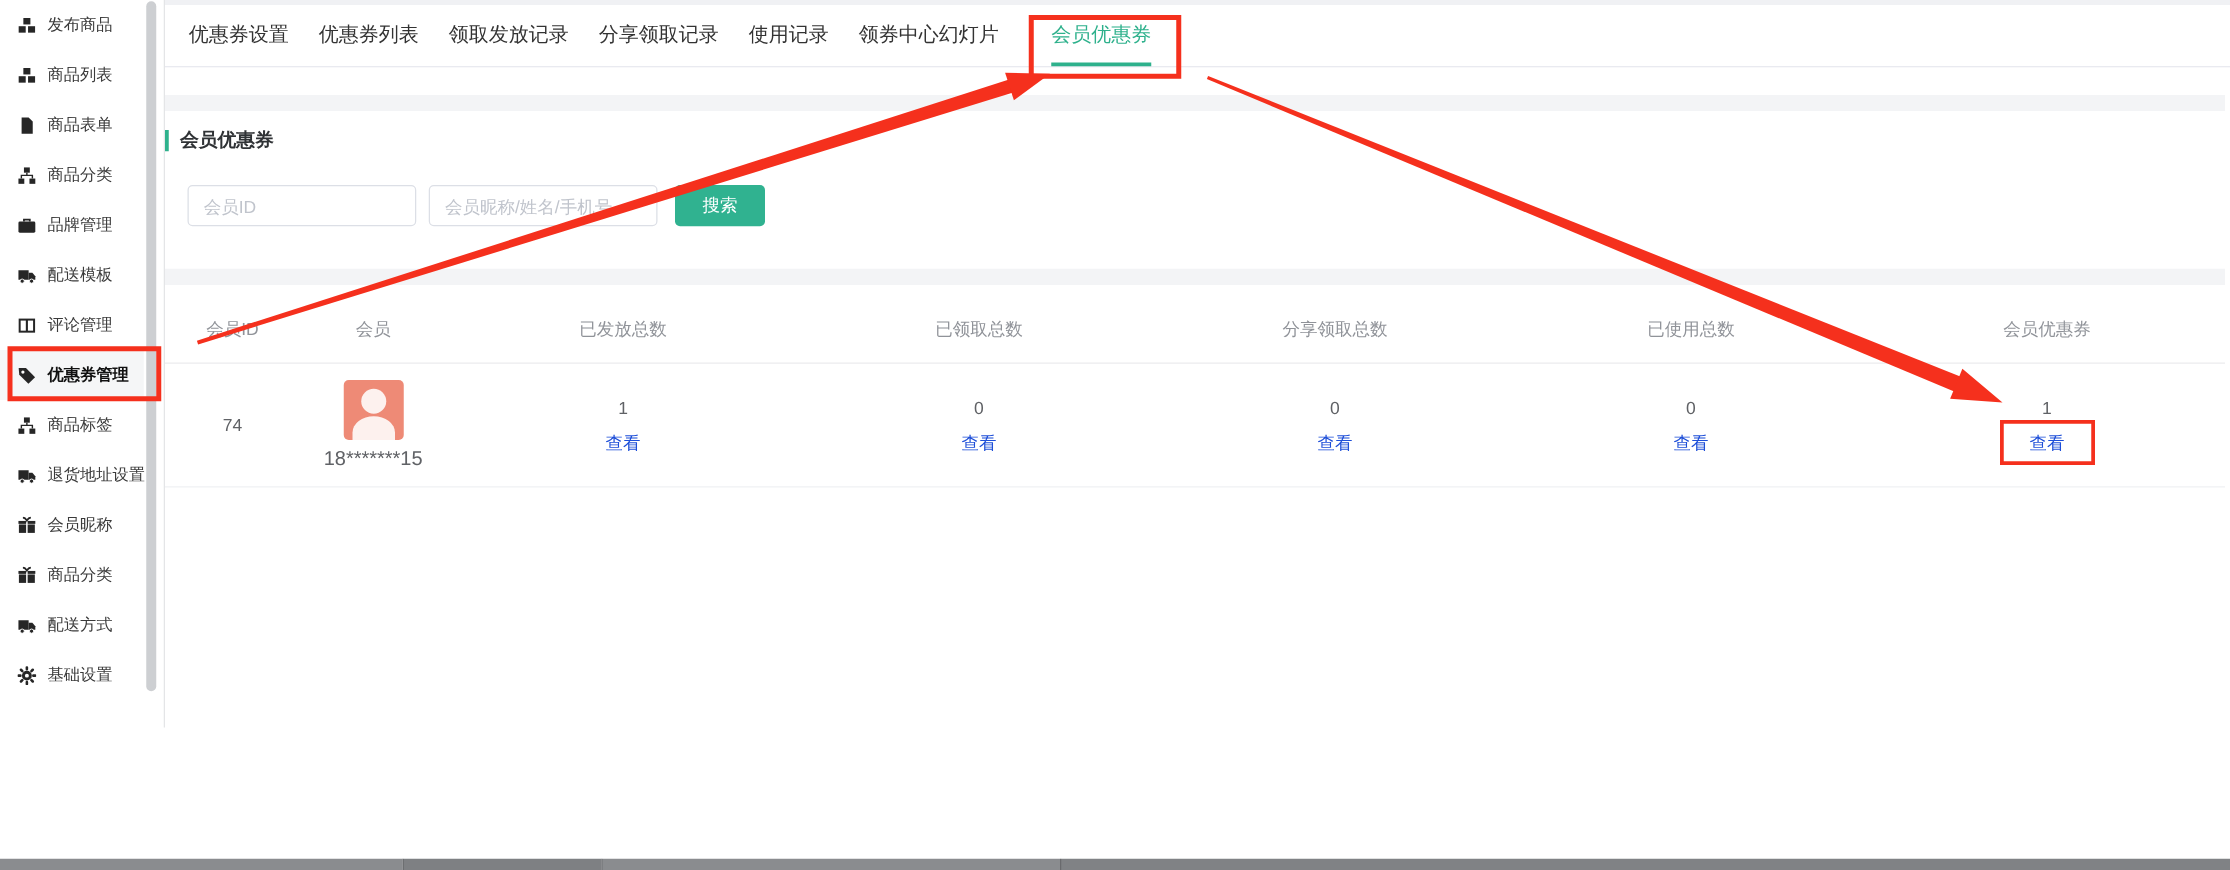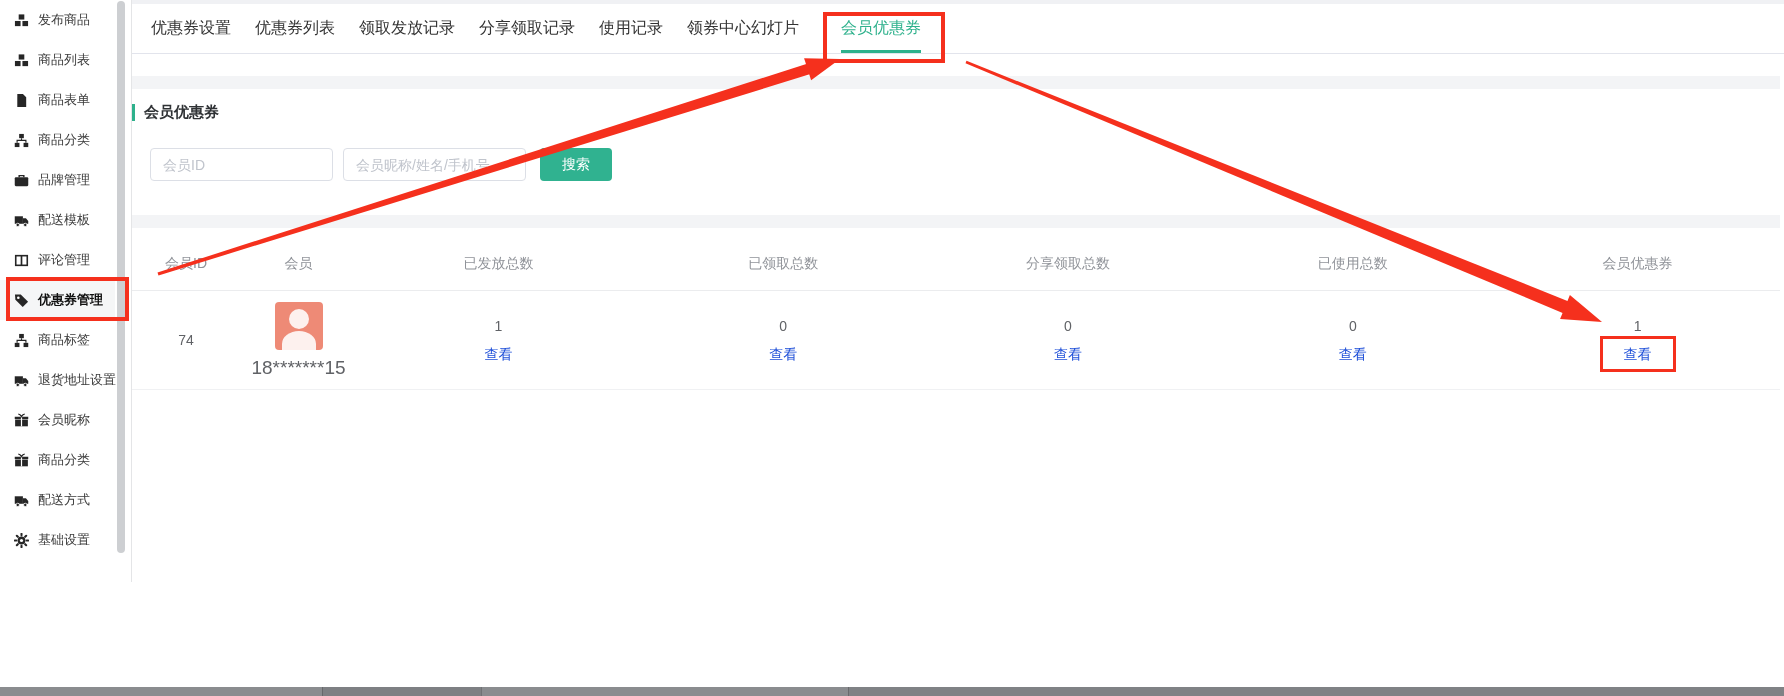--- a/index.html
+++ b/index.html
@@ -51,21 +51,21 @@
   .tgrid{display:grid;grid-template-columns:110px 115px repeat(5,1fr);}
   .thead{height:63px;border-bottom:1px solid #ebecee;align-items:center;padding-top:10px;box-sizing:border-box;}
   .th{font-size:14px;color:#909399;text-align:center;font-weight:normal;}
   .trow{height:98px;border-bottom:1px solid #f0f1f3;}
   .td{display:flex;flex-direction:column;align-items:center;justify-content:center;font-size:14px;color:#606266;}
   .avatar{width:48px;height:48px;border-radius:4px;background:#ee8a76;position:relative;overflow:hidden;}
   .avatar::before{content:"";position:absolute;left:14px;top:7px;width:20px;height:20px;border-radius:50%;
                   background:rgba(255,255,255,0.88);}
   .avatar::after{content:"";position:absolute;left:7px;top:29px;width:34px;height:26px;border-radius:50% 50% 0 0;
                  background:rgba(255,255,255,0.88);}
-  .phone{margin-top:7px;font-size:19px;color:#606266;}
+  .phone{margin-top:7px;font-size:16px;color:#606266;}
   .stat-num{line-height:20px;}
   .stat-link{margin-top:8px;line-height:20px;color:#1d4ed8;cursor:pointer;text-decoration:none;}
   .anno-wrap{position:relative;display:inline-block;margin-top:8px;}
   .anno-wrap .stat-link{margin-top:0;}
   .link-anno{position:absolute;left:50%;top:50%;width:76px;height:36px;transform:translate(-50%,-50%);
              border:3px solid #f5301d;box-sizing:border-box;pointer-events:none;z-index:40;}
 
   
   .bottombar{position:absolute;left:0;top:687px;width:1784px;height:9px;display:flex;z-index:25;}
   .bseg{height:100%;}

